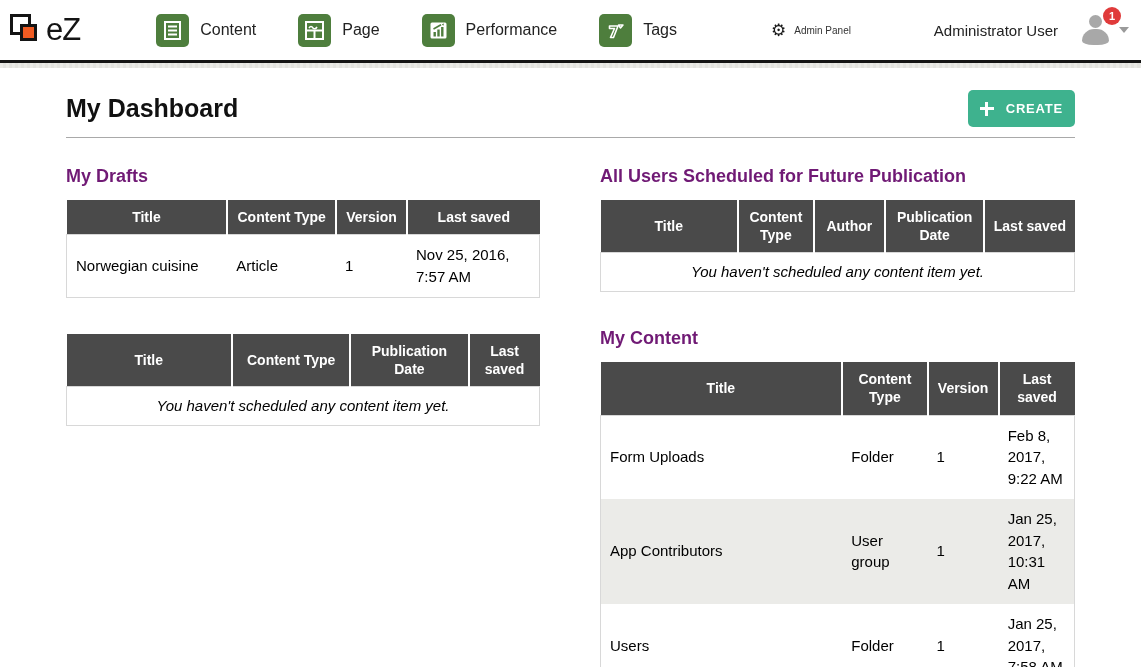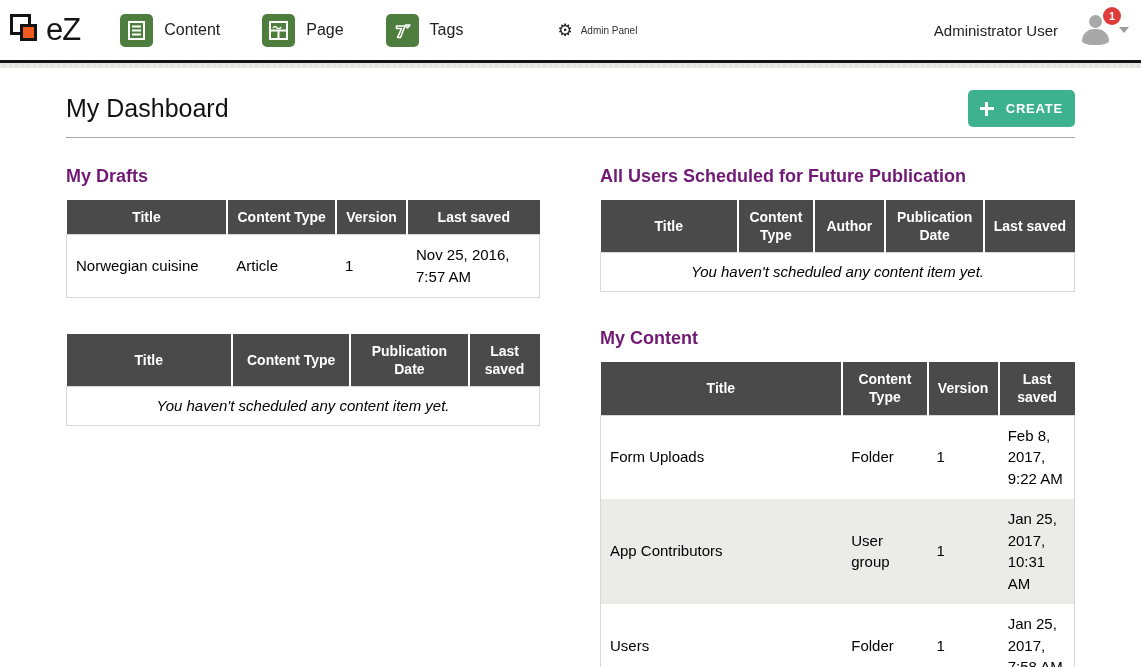--- a/index.html
+++ b/index.html
@@ -11,41 +11,41 @@
   .black-rule { height: 3px; background: #141414; }
   .grey-strip { height: 5px; background: #e6e6e2;
     background-image: repeating-linear-gradient(90deg, #e9e9e5 0 3px, #e2e2de 3px 6px); }
 
   .logo { display: flex; align-items: center; margin-right: 40px; cursor: pointer; }
   .logo-mark { position: relative; width: 36px; height: 42px; }
   .logo-sq-back { position: absolute; top: 5px; left: 2px; width: 21px; height: 21px; border: 3px solid #141414; background: transparent; }
   .logo-sq-front { position: absolute; top: 15px; left: 12px; width: 17px; height: 17px; border: 3px solid #141414; background: #f05b22; }
   .logo-text { font-size: 31px; color: #141414; letter-spacing: -1px; margin-left: 2px; }
 
-  .nav { display: flex; align-items: center; }
+  .nav { display: flex; align-items: center; margin-left: 36px; }
   .nav-item { display: flex; align-items: center; margin-right: 42px; cursor: pointer; }
   .nav-icon { width: 33px; height: 33px; border-radius: 5px; background: #4e7e3d; display: flex; align-items: center; justify-content: center; margin-right: 11px; }
   .nav-label { font-size: 16px; color: #222; }
 
   .admin-panel { display: flex; align-items: center; margin-left: 52px; cursor: pointer; }
   .gear-glyph { font-size: 17px; color: #1a1a1a; margin-right: 8px; line-height: 1; }
   .admin-label { font-size: 10px; color: #333; }
 
   .user-area { margin-left: auto; display: flex; align-items: center; }
   .user-name { font-size: 15px; color: #222; margin-right: 22px; }
   .avatar-wrap { position: relative; width: 32px; height: 32px; cursor: pointer; }
   .avatar-head { position: absolute; top: 1px; left: 9px; width: 13px; height: 13px; border-radius: 50%; background: #a8a8a8; }
   .avatar-body { position: absolute; bottom: 1px; left: 2px; width: 27px; height: 16px; border-radius: 50% 50% 46% 46% / 80% 80% 30% 30%; background: #a8a8a8; }
   .notif-badge { position: absolute; top: -7px; right: -9px; min-width: 18px; height: 18px; border-radius: 50%; background: #e03b3b; color: #fff; font-size: 11px; font-weight: bold; display: flex; align-items: center; justify-content: center; }
   .caret-down { width: 0; height: 0; border-left: 5px solid transparent; border-right: 5px solid transparent; border-top: 6px solid #9a9a9a; margin-left: 7px; cursor: pointer; }
 
   
   .content { padding: 0 66px; }
   .title-row { display: flex; align-items: center; justify-content: space-between; margin-top: 22px; }
-  .page-title { font-size: 25px; font-weight: normal; color: #111; letter-spacing: 0; }
+  .page-title { font-size: 25px; font-weight: bold; color: #111; letter-spacing: 0; }
   .create-btn { display: flex; align-items: center; background: #3eb28e; border: none; border-radius: 5px; padding: 11px 12px; cursor: pointer; }
   .create-btn .plus-icon { position: relative; width: 14px; height: 14px; margin-right: 12px; }
   .create-btn .plus-icon::before, .create-btn .plus-icon::after { content: ""; position: absolute; background: #fff; }
   .create-btn .plus-icon::before { left: 0; top: 5.5px; width: 14px; height: 3px; }
   .create-btn .plus-icon::after { top: 0; left: 5.5px; width: 3px; height: 14px; }
   .create-label { color: #fff; font-size: 13px; font-weight: bold; letter-spacing: 0.8px; }
   .title-hr { border: none; border-top: 1px solid #a9a9a9; margin-top: 10px; }
 
   .grid { display: grid; grid-template-columns: 474px 475px; column-gap: 60px; margin-top: 28px; }
   .section h2 { font-size: 18px; font-weight: bold; color: #701a75; margin-bottom: 13px; }
@@ -91,20 +91,33 @@
             <line x1="2" y1="10.5" x2="19" y2="10.5" stroke="#fff" stroke-width="2"></line>
             <line x1="10.5" y1="10.5" x2="10.5" y2="19" stroke="#fff" stroke-width="2"></line>
             <path d="M5 8 q2 -3 4 0 q2 2 4 -1" fill="none" stroke="#fff" stroke-width="1.6"></path>
           </svg>
       </span>
       <span class="nav-label">Page</span>
     </div>
     <div class="nav-item">
       <span class="nav-icon">
         <svg width="21" height="21" viewBox="0 0 21 21">
+            <rect x="2.5" y="2.5" width="16" height="16" rx="1.5" fill="#fff"></rect>
+            <rect x="5.5" y="12" width="2.4" height="4.5" fill="#4e7e3d"></rect>
+            <rect x="9.3" y="9.5" width="2.4" height="7" fill="#4e7e3d"></rect>
+            <rect x="13.1" y="7" width="2.4" height="9.5" fill="#4e7e3d"></rect>
+            <path d="M5.5 9 L13 4.8" stroke="#4e7e3d" stroke-width="1.6" fill="none"></path>
+            <path d="M13.8 4.2 l2.2 -0.6 l-0.6 2.2 z" fill="#4e7e3d"></path>
+          </svg>
+      </span>
+      <span class="nav-label">Performance</span>
+    </div>
+    <div class="nav-item">
+      <span class="nav-icon">
+        <svg width="21" height="21" viewBox="0 0 21 21">
             <path d="M4.5 6 L13 6 L8.5 17.5 L5.5 17.5 L9.5 8.5 L4.5 8.5 Z" fill="none" stroke="#fff" stroke-width="1.6" stroke-linejoin="round"></path>
             <path d="M13.5 5 L18 5 L15.5 8 Z" fill="none" stroke="#fff" stroke-width="1.5" stroke-linejoin="round"></path>
           </svg>
       </span>
       <span class="nav-label">Tags</span>
     </div>
   </nav>
 
   <div class="admin-panel">
     <span class="gear-glyph">⚙</span>

